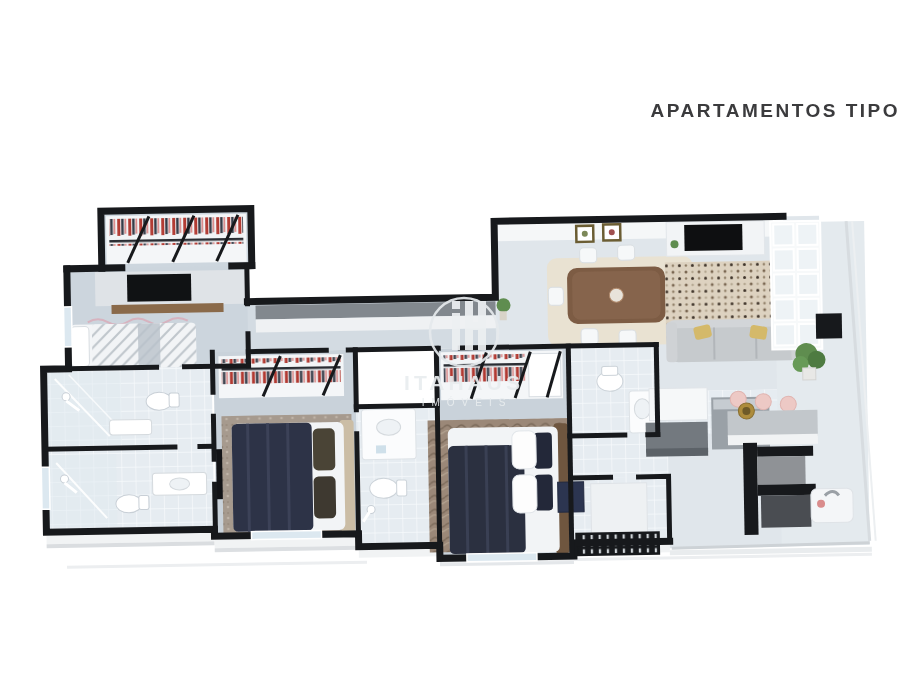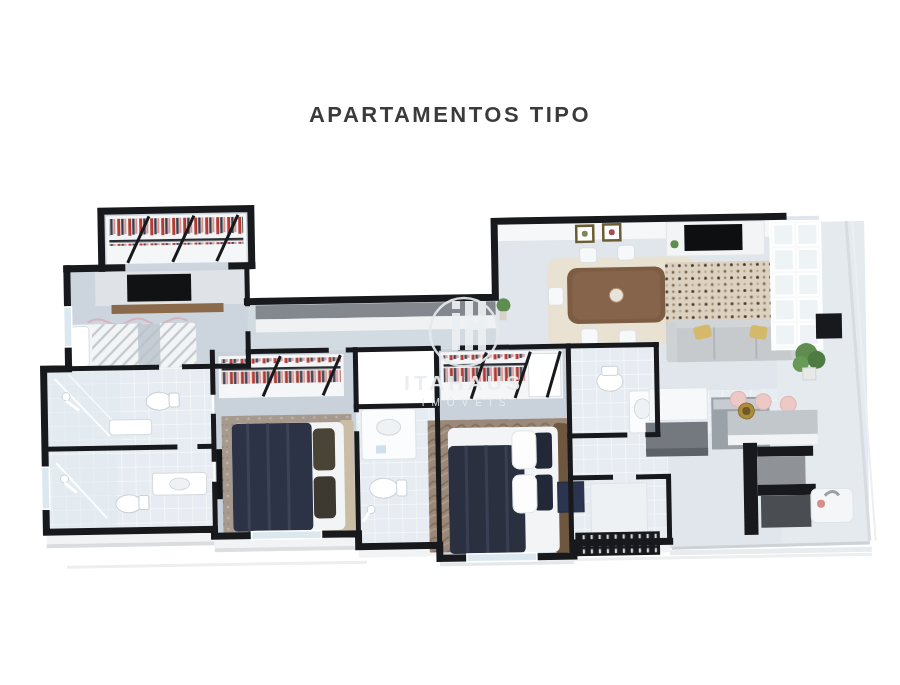--- a/index.html
+++ b/index.html
@@ -1,19 +1,19 @@
 <!DOCTYPE html>
 <html><head>
 <meta charset="utf-8">
 <style>
   html,body{margin:0;padding:0;background:#ffffff;width:900px;height:685px;overflow:hidden;}
   body{font-family:"Liberation Sans", sans-serif;position:relative;}
   .page-title{
-    position:absolute;top:87px;left:0;width:900px;text-align:center;
-    font-size:22px;font-weight:bold;letter-spacing:2.5px;color:#3b3b3d;
+    position:absolute;top:87px;left:0;width:900px;text-align:right;
+    font-size:19px;font-weight:bold;letter-spacing:2.5px;color:#3b3b3d;
   }
   .plan-wrap{position:absolute;top:0;left:9px;width:900px;height:685px;}
   svg{display:block;}
   svg text{font-family:"Liberation Sans", sans-serif;}
   .wm-brand{font-size:21px;font-weight:600;letter-spacing:4px;fill:#e9edef;}
   .wm-sub{font-size:10px;letter-spacing:7px;fill:#e9edef;}
 </style>
 </head>
 <body>
 

